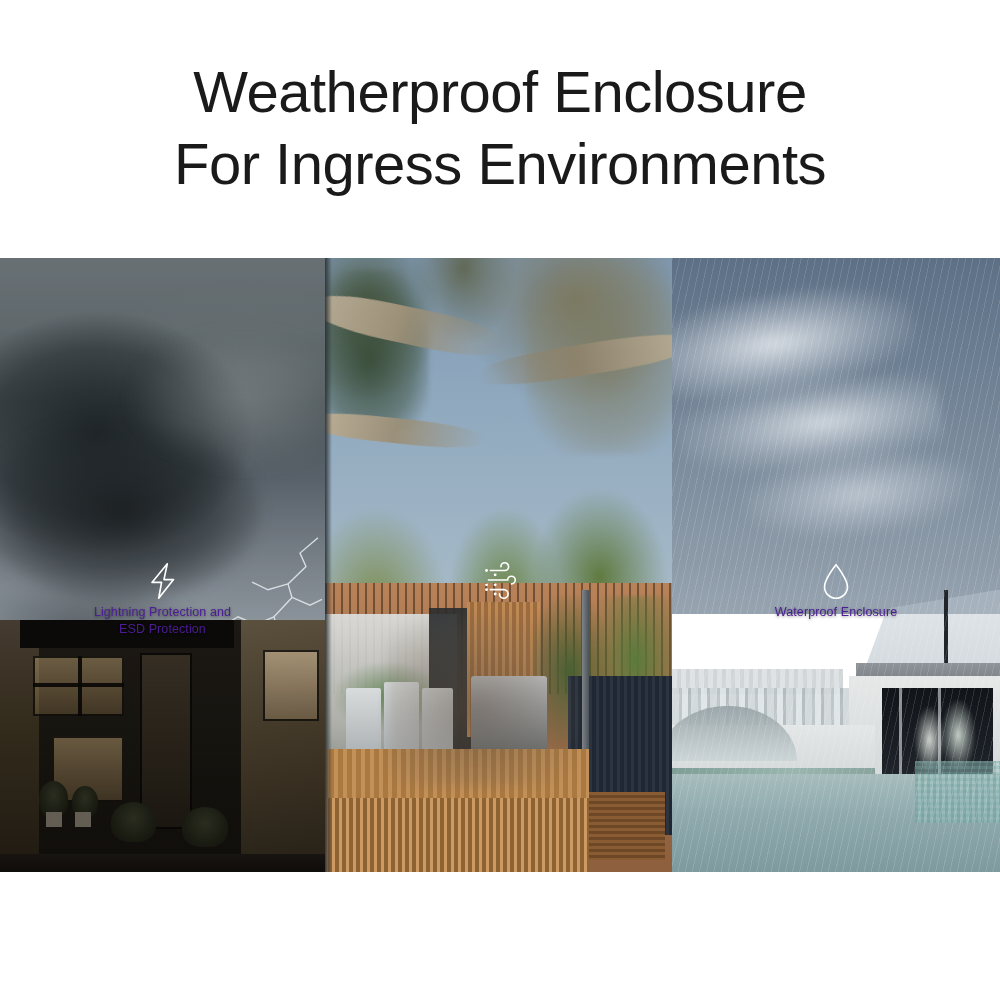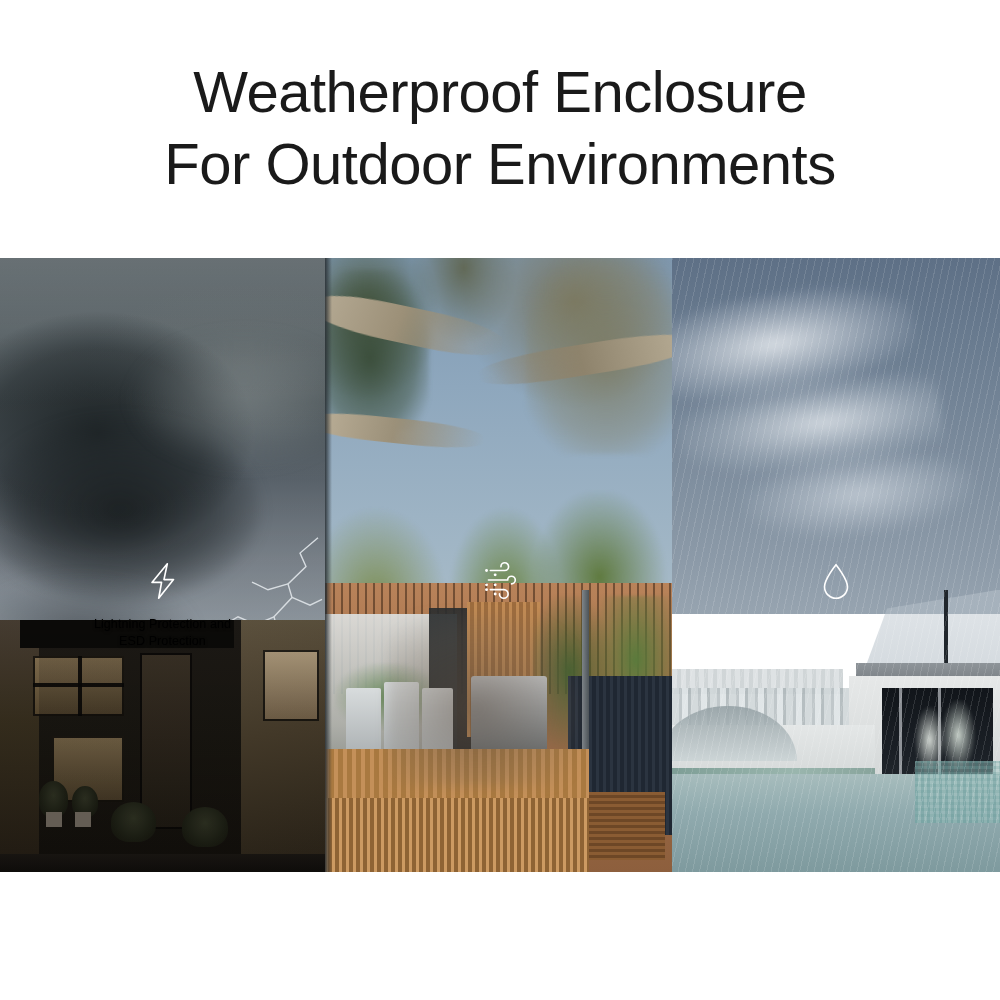--- a/index.html
+++ b/index.html
@@ -372,40 +372,39 @@
     pointer-events: none;
   }
   .icon-wrap {
     width: 46px;
     height: 46px;
     margin-top: 300px;
     display: block;
   }
   .icon-wrap svg { display: block; width: 100%; height: 100%; }
   .caption {
-    margin-top: 12px;
     width: 100%;
     text-align: center;
-    color: #000000;
+    color: #4c1d95;
     font-size: 12.5px;
     line-height: 17px;
     font-weight: 400;
     letter-spacing: 0.1px;
     text-shadow: 0 1px 3px rgba(0,0,0,0.45);
     white-space: pre-line;
   }
 </style>
 </head>
 <body>
 
 <div id="page">
 
   <div class="heading">
     <span class="line">Weatherproof Enclosure</span>
-    <span class="line">For Outdoor Environments</span>
+    <span class="line">For Ingress Environments</span>
   </div>
 
   <div class="strip">
 
     <div class="panel p1">
       <div class="scene">
         <div class="layer sky"></div>
         <div class="layer cloudA"></div>
         <div class="layer cloudB"></div>
         <div class="layer cloudC"></div>
@@ -532,17 +531,18 @@
         <div class="layer mosaic"></div>
         <div class="layer rain"></div>
       </div>
 
       <div class="overlay">
         <div class="icon-wrap">
           <svg viewBox="0 0 48 48">
             <path d="M24 7 C24 7 12 22 12 30 a12 12 0 0 0 24 0 C36 22 24 7 24 7 Z" fill="none" stroke="#ffffff" stroke-width="1.7" stroke-linejoin="round"></path>
           </svg>
         </div>
+        <div class="caption">Waterproof Enclosure</div>
       </div>
     </div>
 
   </div>
 </div>
 
 </body></html>

